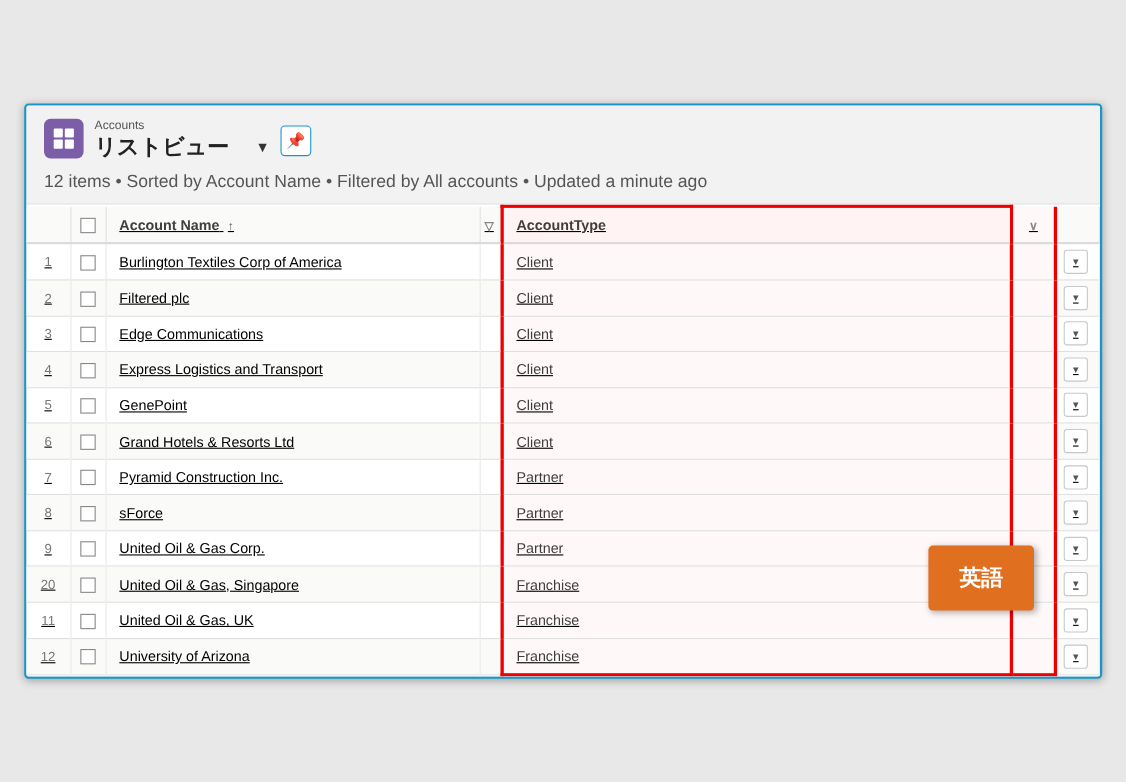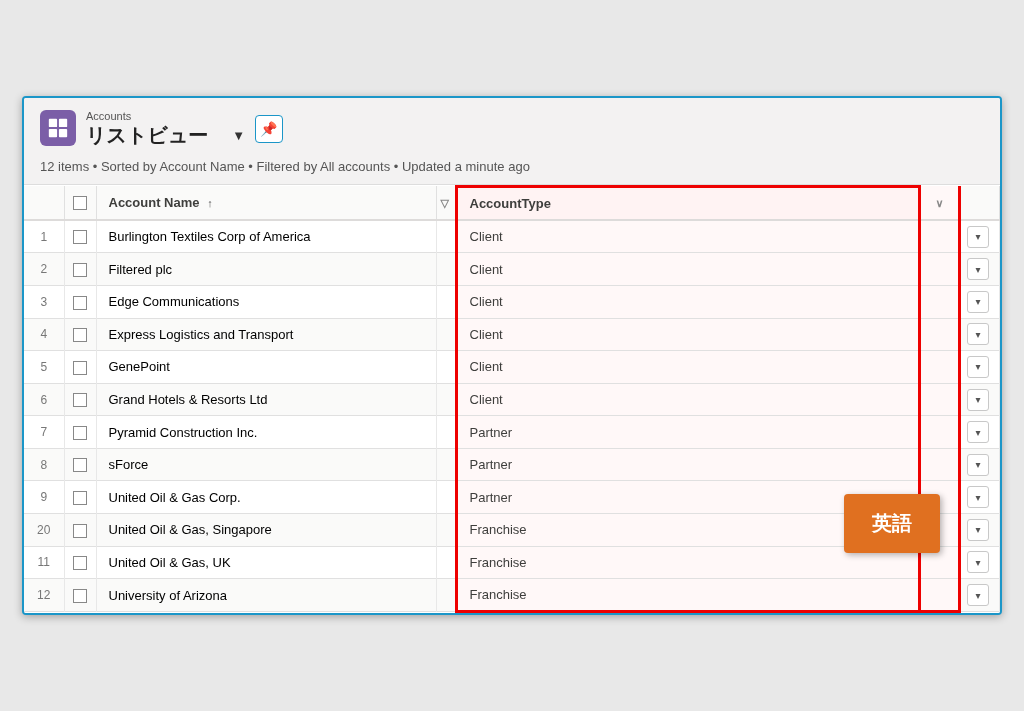--- a/index.html
+++ b/index.html
@@ -71,32 +71,33 @@
       background: white;
       border-radius: 4px;
       display: flex;
       align-items: center;
       justify-content: center;
       cursor: pointer;
       color: #1b96c8;
       font-size: 14px;
     }
     .status-bar {
-      font-size: 13px;
+      font-size: 16px;
       color: #555;
       padding: 4px 0 2px 0;
     }
     .table-container {
       background: white;
       overflow: hidden;
     }
     table {
       width: 100%;
       border-collapse: collapse;
       font-size: 13px;
+      text-decoration: underline;
     }
     thead tr {
       background: #fafaf9;
       border-bottom: 2px solid #dddbda;
     }
     thead th {
       padding: 8px 12px;
       text-align: left;
       font-weight: 600;
       color: #3e3e3c;

